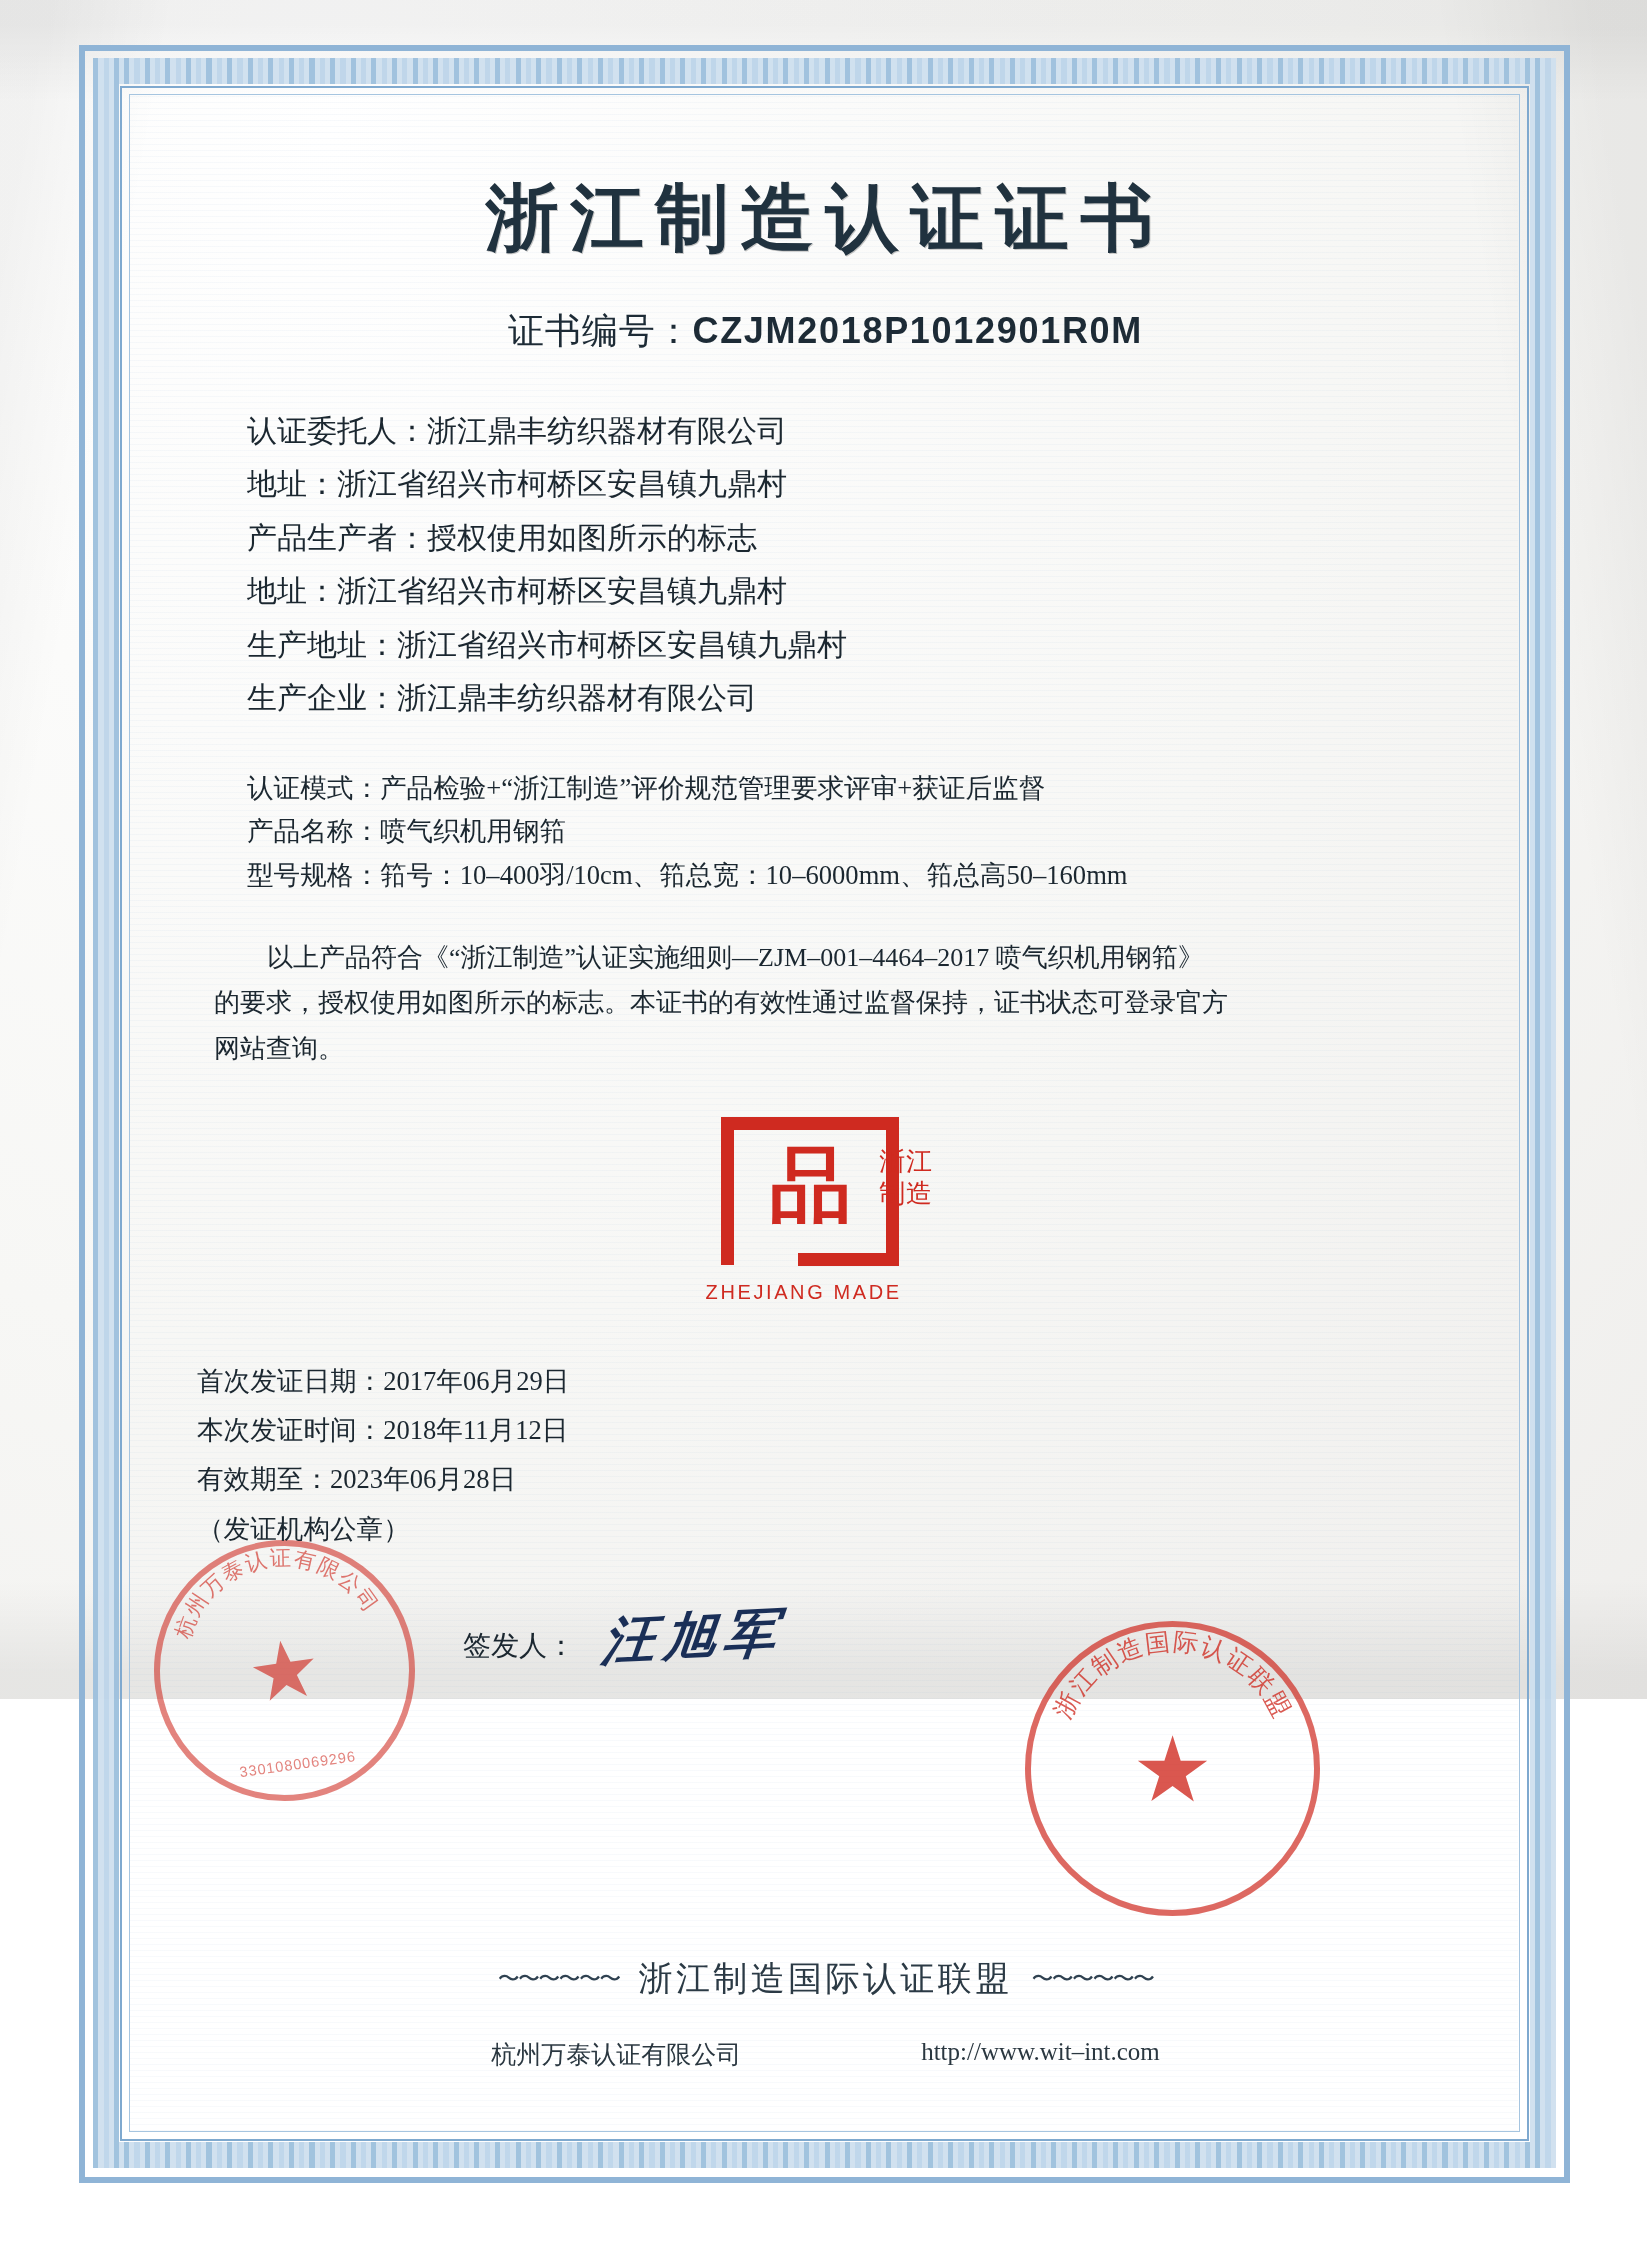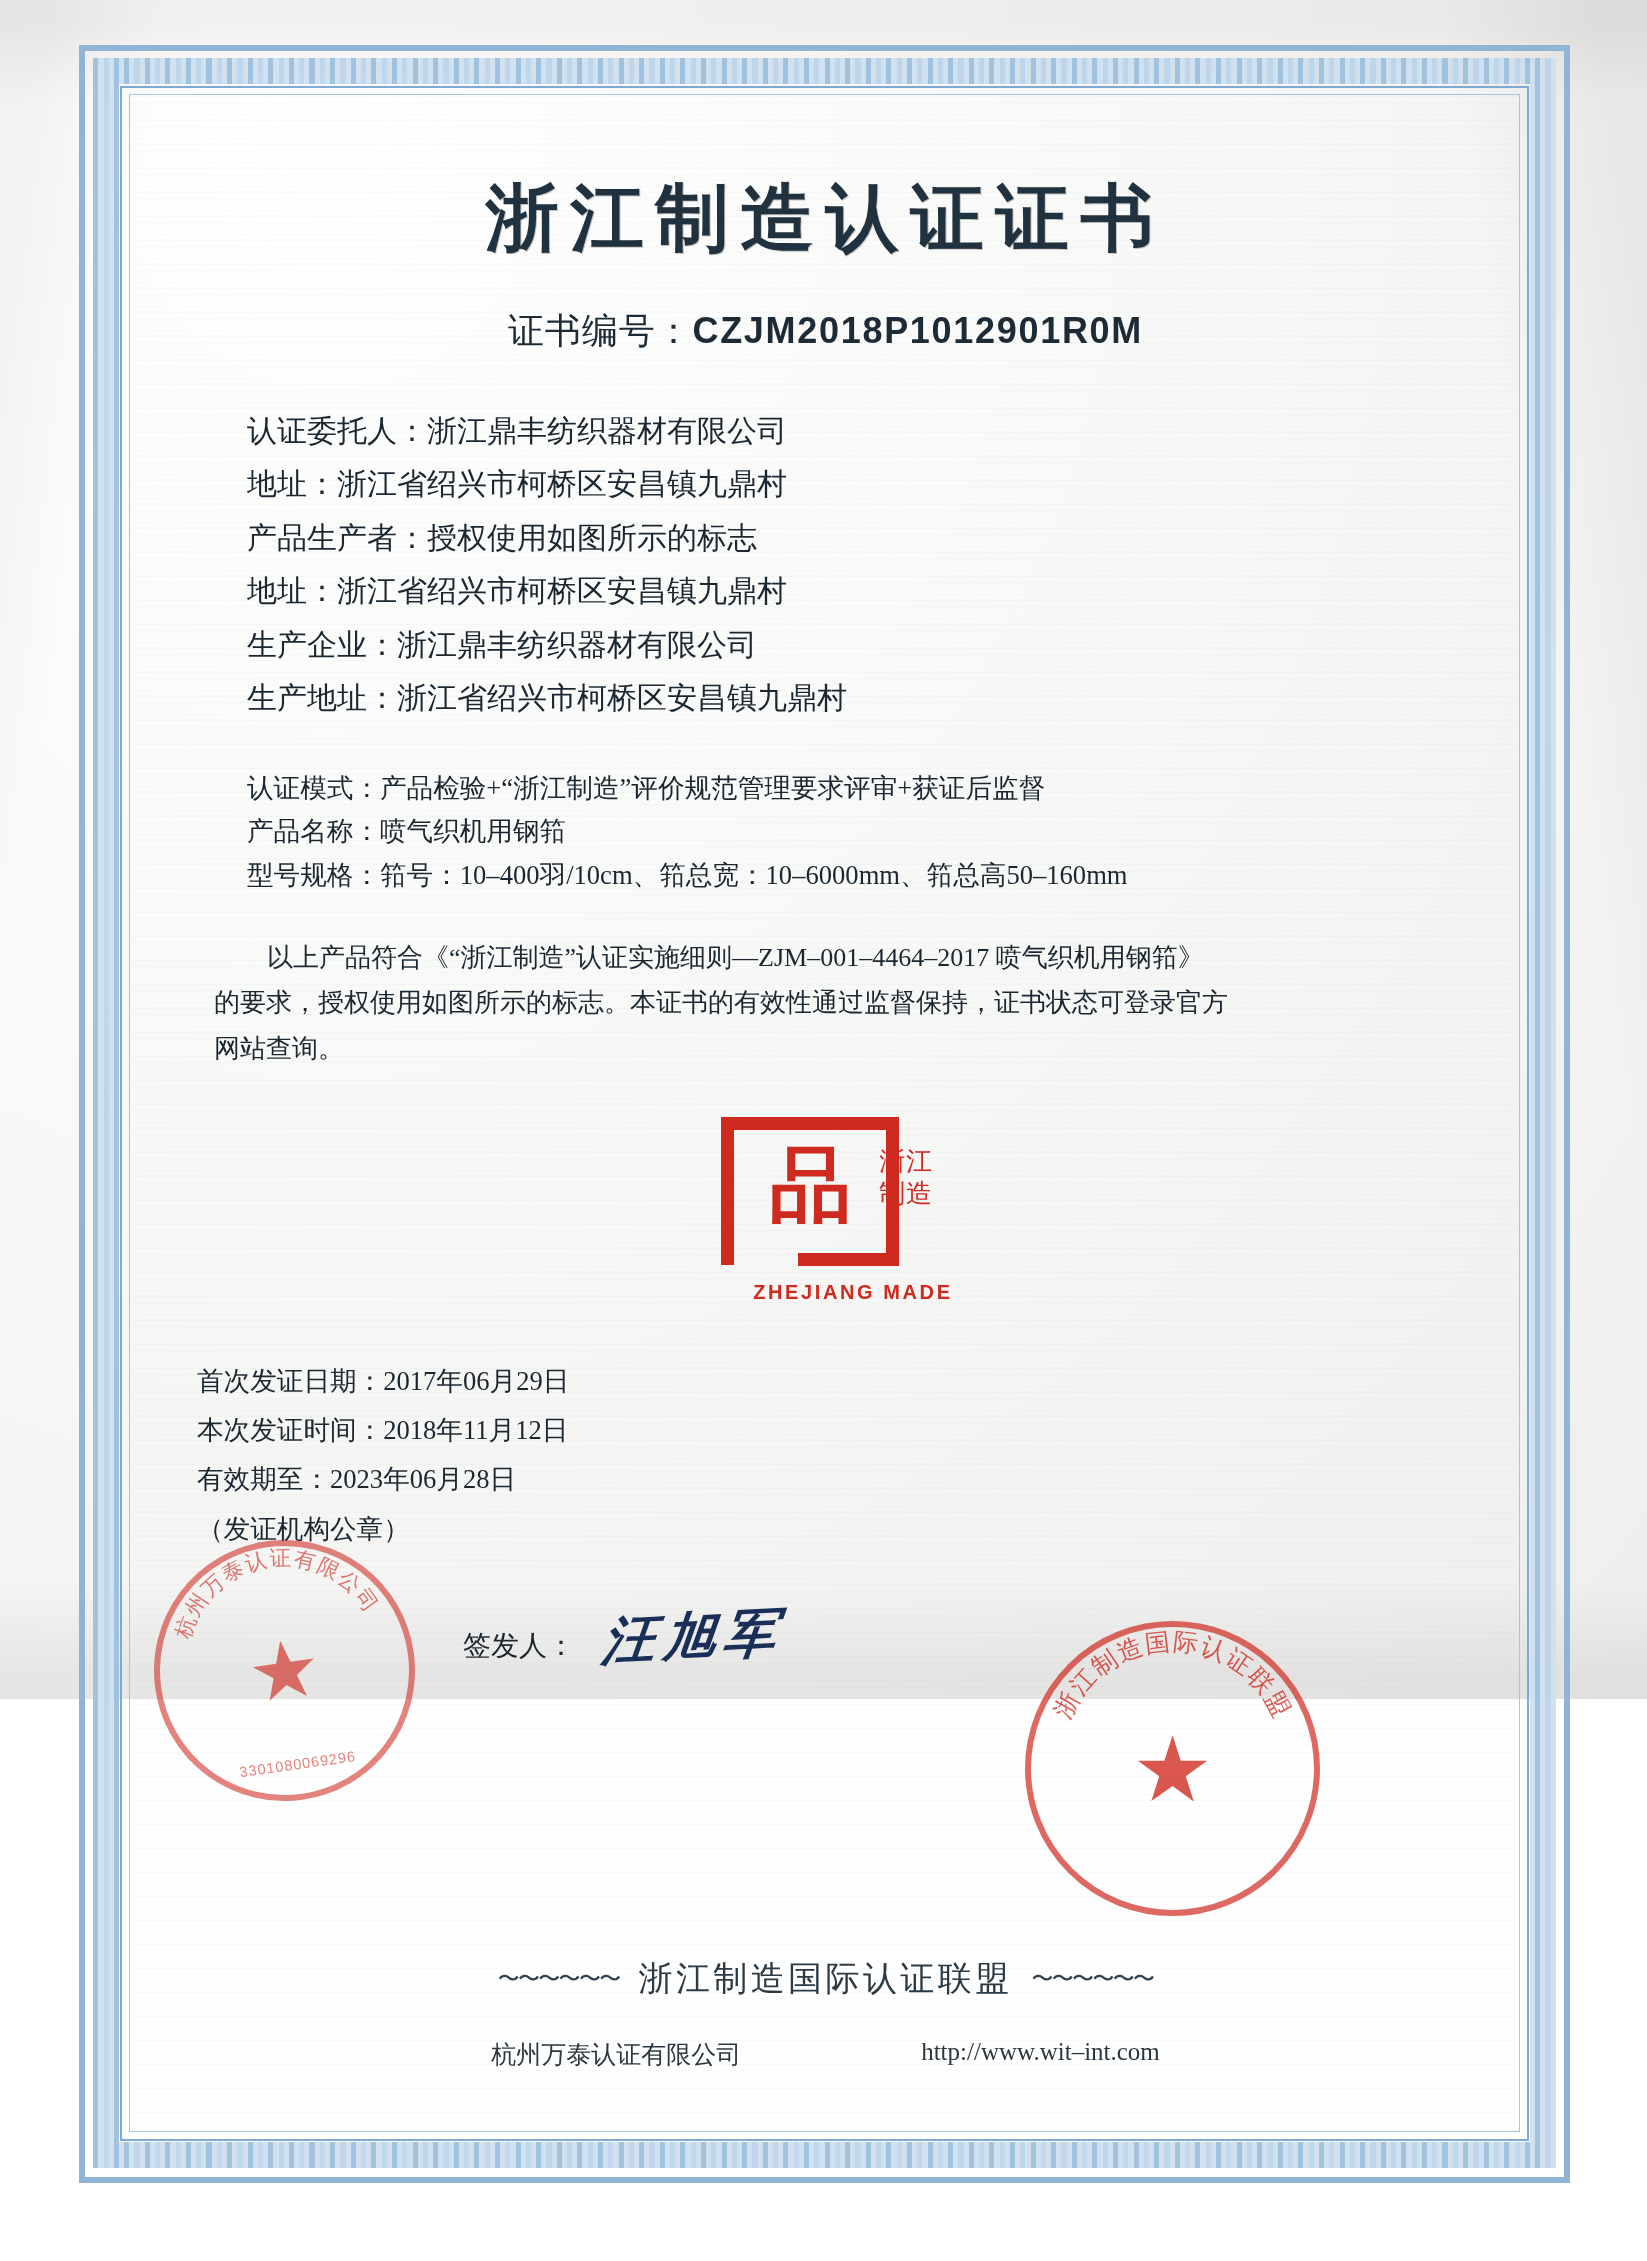--- a/index.html
+++ b/index.html
@@ -187,24 +187,24 @@
     font-size: 26px;
     line-height: 1.22;
     color: #cf2a20;
     letter-spacing: 0.9px;
     text-align: center;
   }
   .logo-en {
     position: absolute;
     left: 8.6px; bottom: 31px;
     width: 247px;
-    text-align: right;
+    text-align: left;
     font-family: "Liberation Sans", sans-serif;
     font-size: 20px;
-    font-weight: 700;
+    font-weight: 400;
     letter-spacing: 2.6px;
     color: #cf2a20;
   }
 
   
   .dates {
     margin: 22px 0 0 34px;
     font-size: 26.6px;
     line-height: 1.85;
     color: #1b2730;
@@ -331,22 +331,22 @@
 
     <div class="cert-number">
       <span>证书编号：</span><span class="num">CZJM2018P1012901R0M</span>
     </div>
 
     <div class="info-block">
       <div class="info-row">认证委托人：浙江鼎丰纺织器材有限公司</div>
       <div class="info-row">地址：浙江省绍兴市柯桥区安昌镇九鼎村</div>
       <div class="info-row">产品生产者：授权使用如图所示的标志</div>
       <div class="info-row">地址：浙江省绍兴市柯桥区安昌镇九鼎村</div>
+      <div class="info-row">生产地址：浙江省绍兴市柯桥区安昌镇九鼎村</div>
       <div class="info-row">生产企业：浙江鼎丰纺织器材有限公司</div>
-      <div class="info-row">生产地址：浙江省绍兴市柯桥区安昌镇九鼎村</div>
     </div>
 
     <div class="spec-block">
       <div class="spec-row">认证模式：产品检验+“浙江制造”评价规范管理要求评审+获证后监督</div>
       <div class="spec-row">产品名称：喷气织机用钢筘</div>
       <div class="spec-row">型号规格：筘号：10–400羽/10cm、筘总宽：10–6000mm、筘总高50–160mm</div>
     </div>
 
     <div class="statement">
       <div><span class="indent"></span><span>以上产品符合《“浙江制造”认证实施细则—ZJM–001–4464–2017 喷气织机用钢筘》</span></div>

